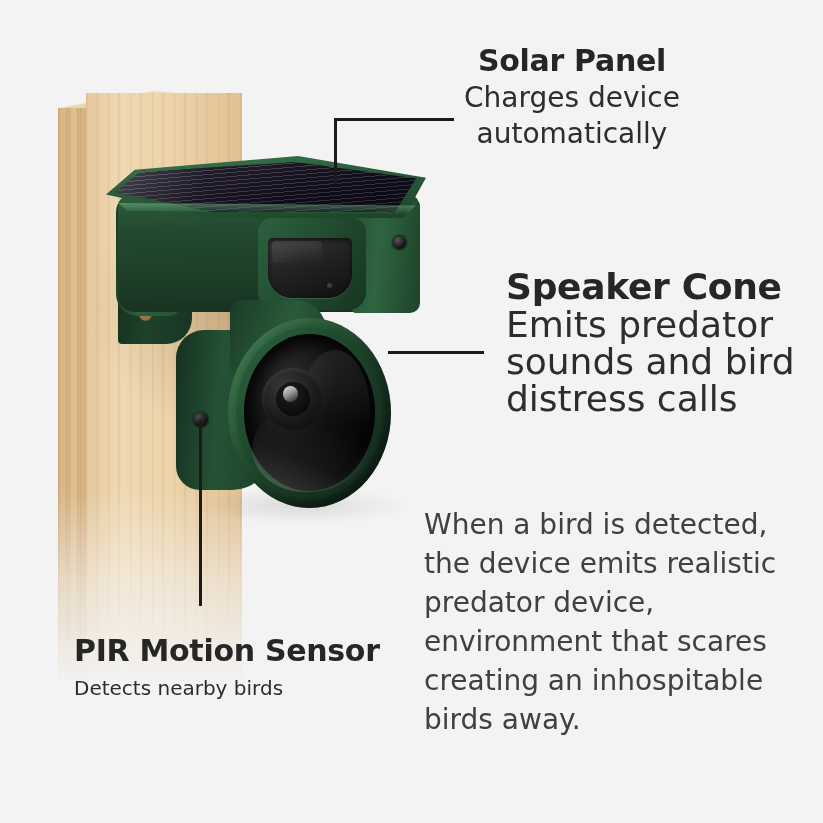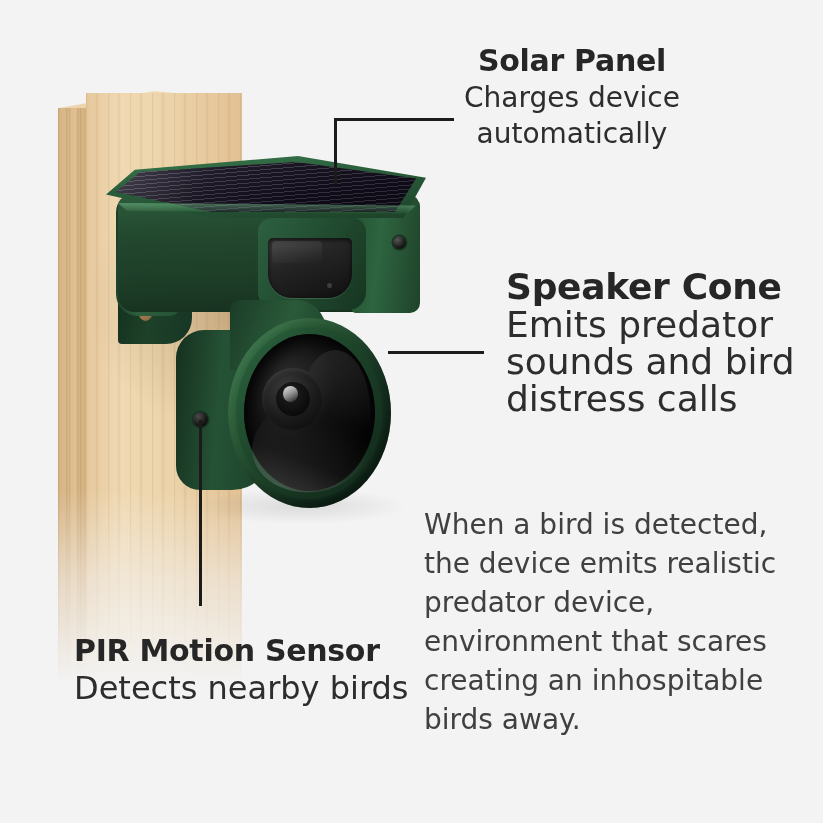--- a/index.html
+++ b/index.html
@@ -33,21 +33,21 @@
   #callout-solar        { left: 464px; top: 42px; text-align: center; }
   #callout-solar .title { font-size: 30px; line-height: 38px; }
   #callout-solar .desc  { font-size: 28px; line-height: 36px; }
 
   #callout-speaker        { left: 506px; top: 268px; }
   #callout-speaker .title { font-size: 36px; line-height: 38px; }
   #callout-speaker .desc  { font-size: 36px; line-height: 37px; }
 
   #callout-pir        { left: 48px; top: 632px; margin-left: 26px; }
   #callout-pir .title { font-size: 30px; line-height: 38px; }
-  #callout-pir .desc  { font-size: 32px; line-height: 37px; }
+  #callout-pir .desc  { font-size: 20px; line-height: 37px; }
 
   #paragraph-block {
     position: absolute;
     left: 424px; top: 505px;
     width: 390px;
     font-size: 28px;
     line-height: 39px;
     color: #404040;
   }
 

